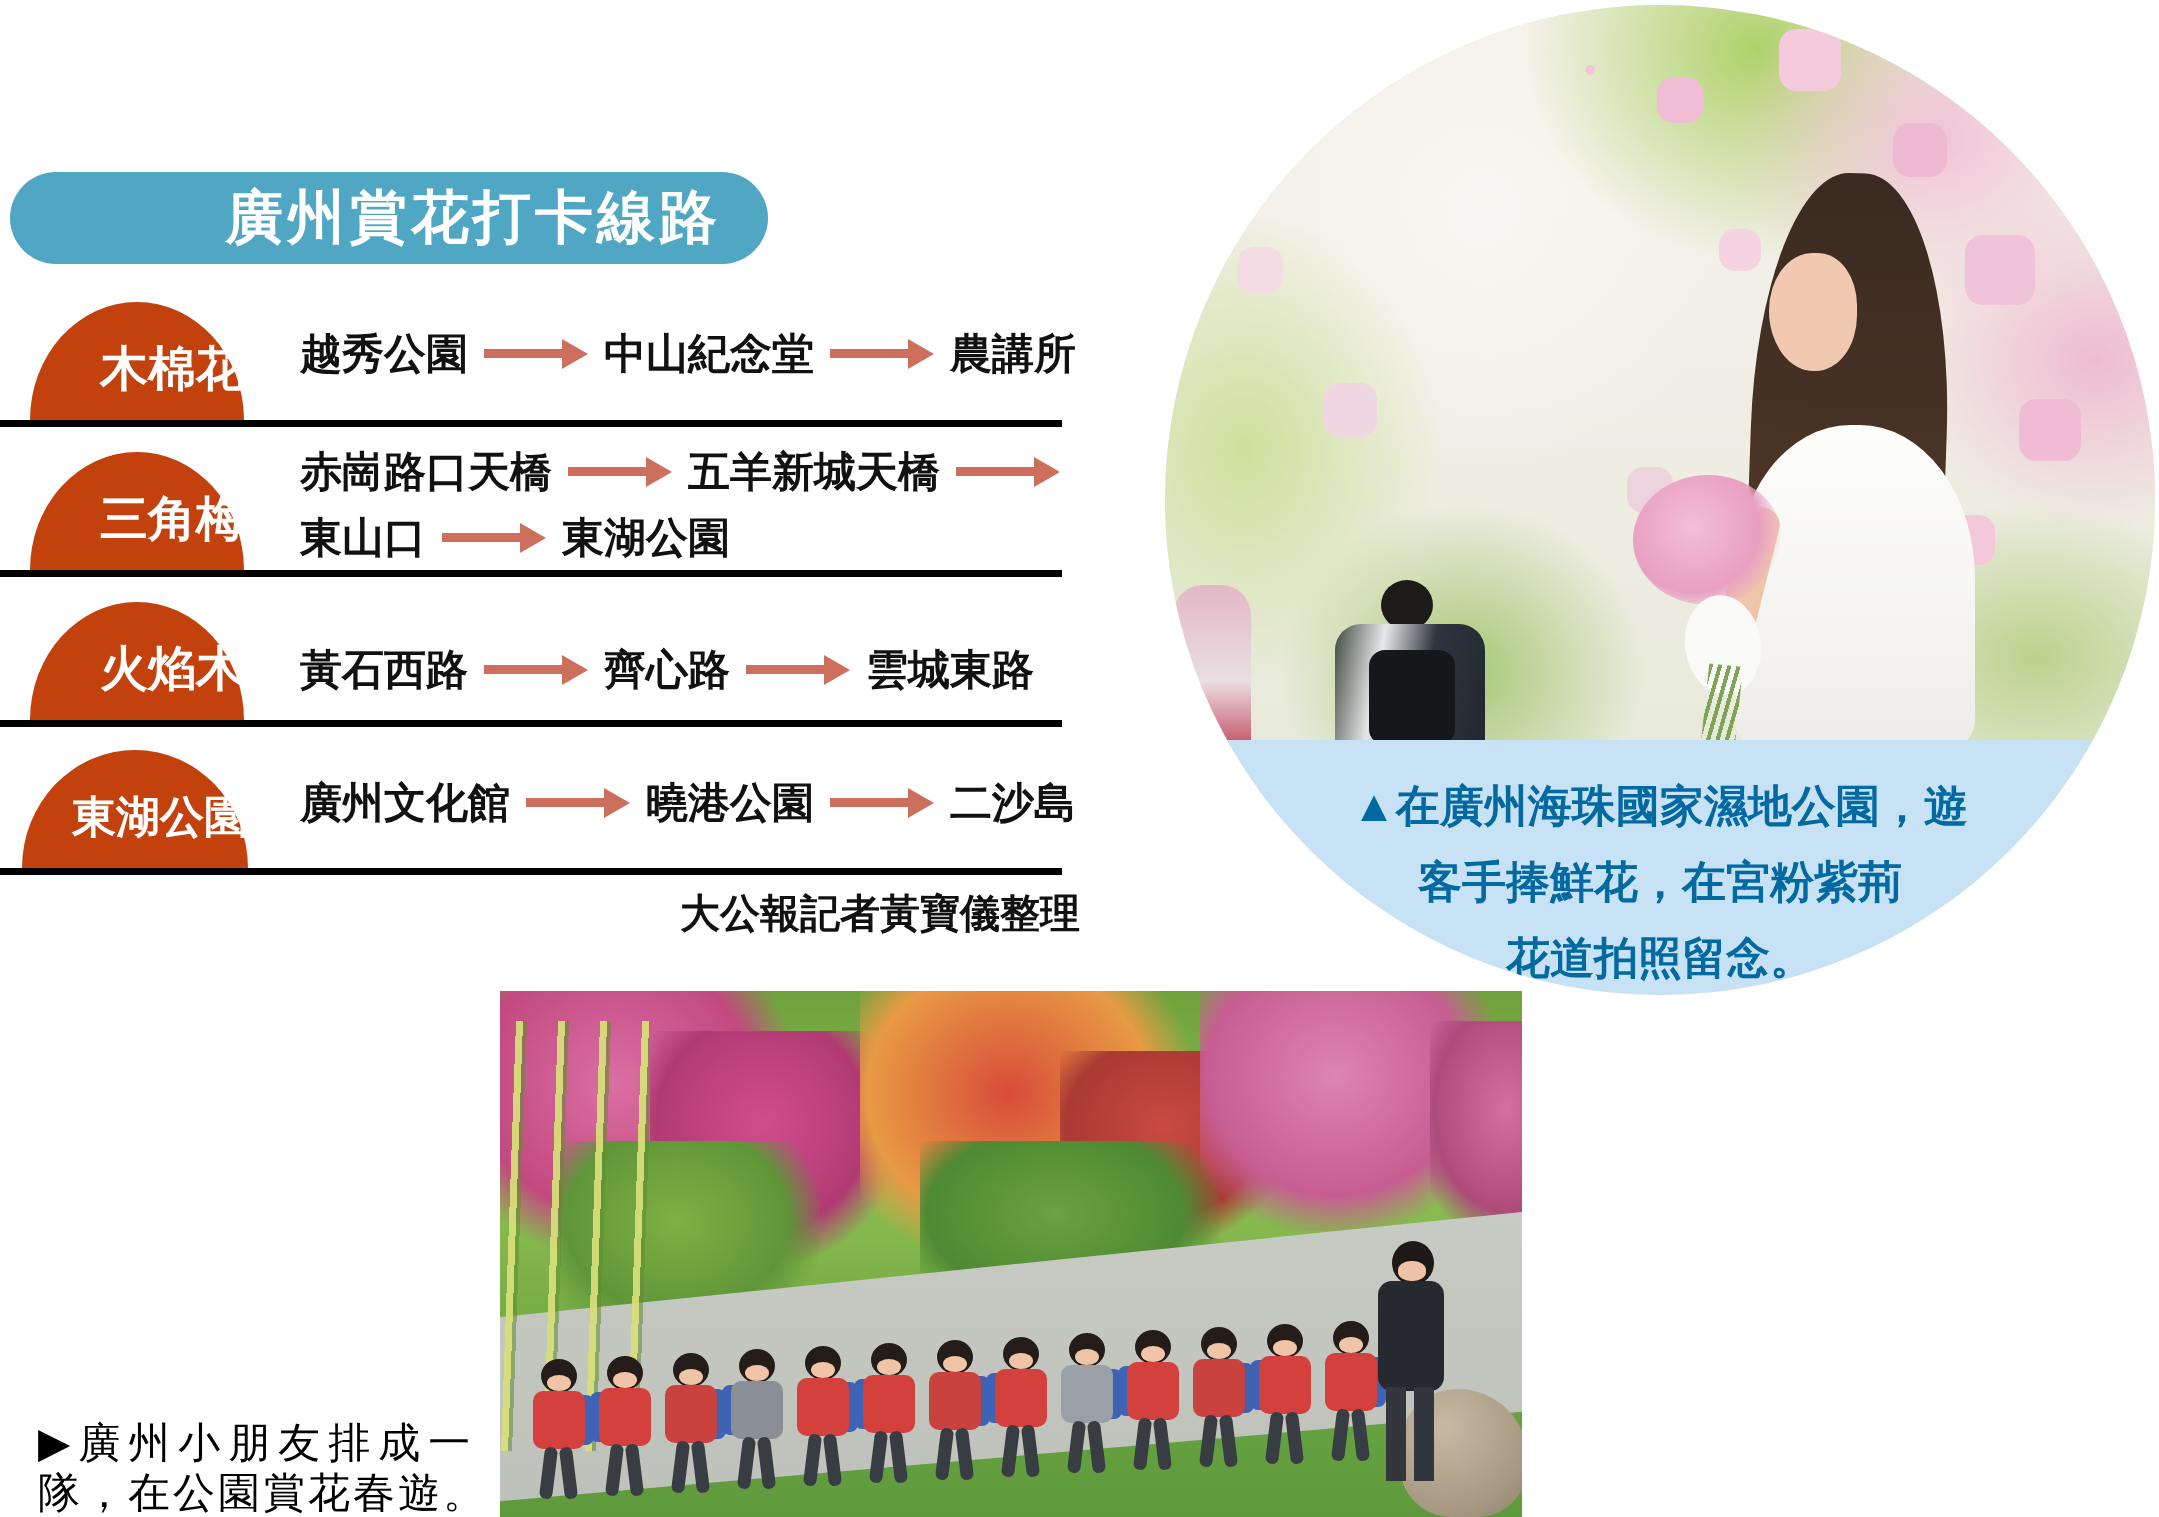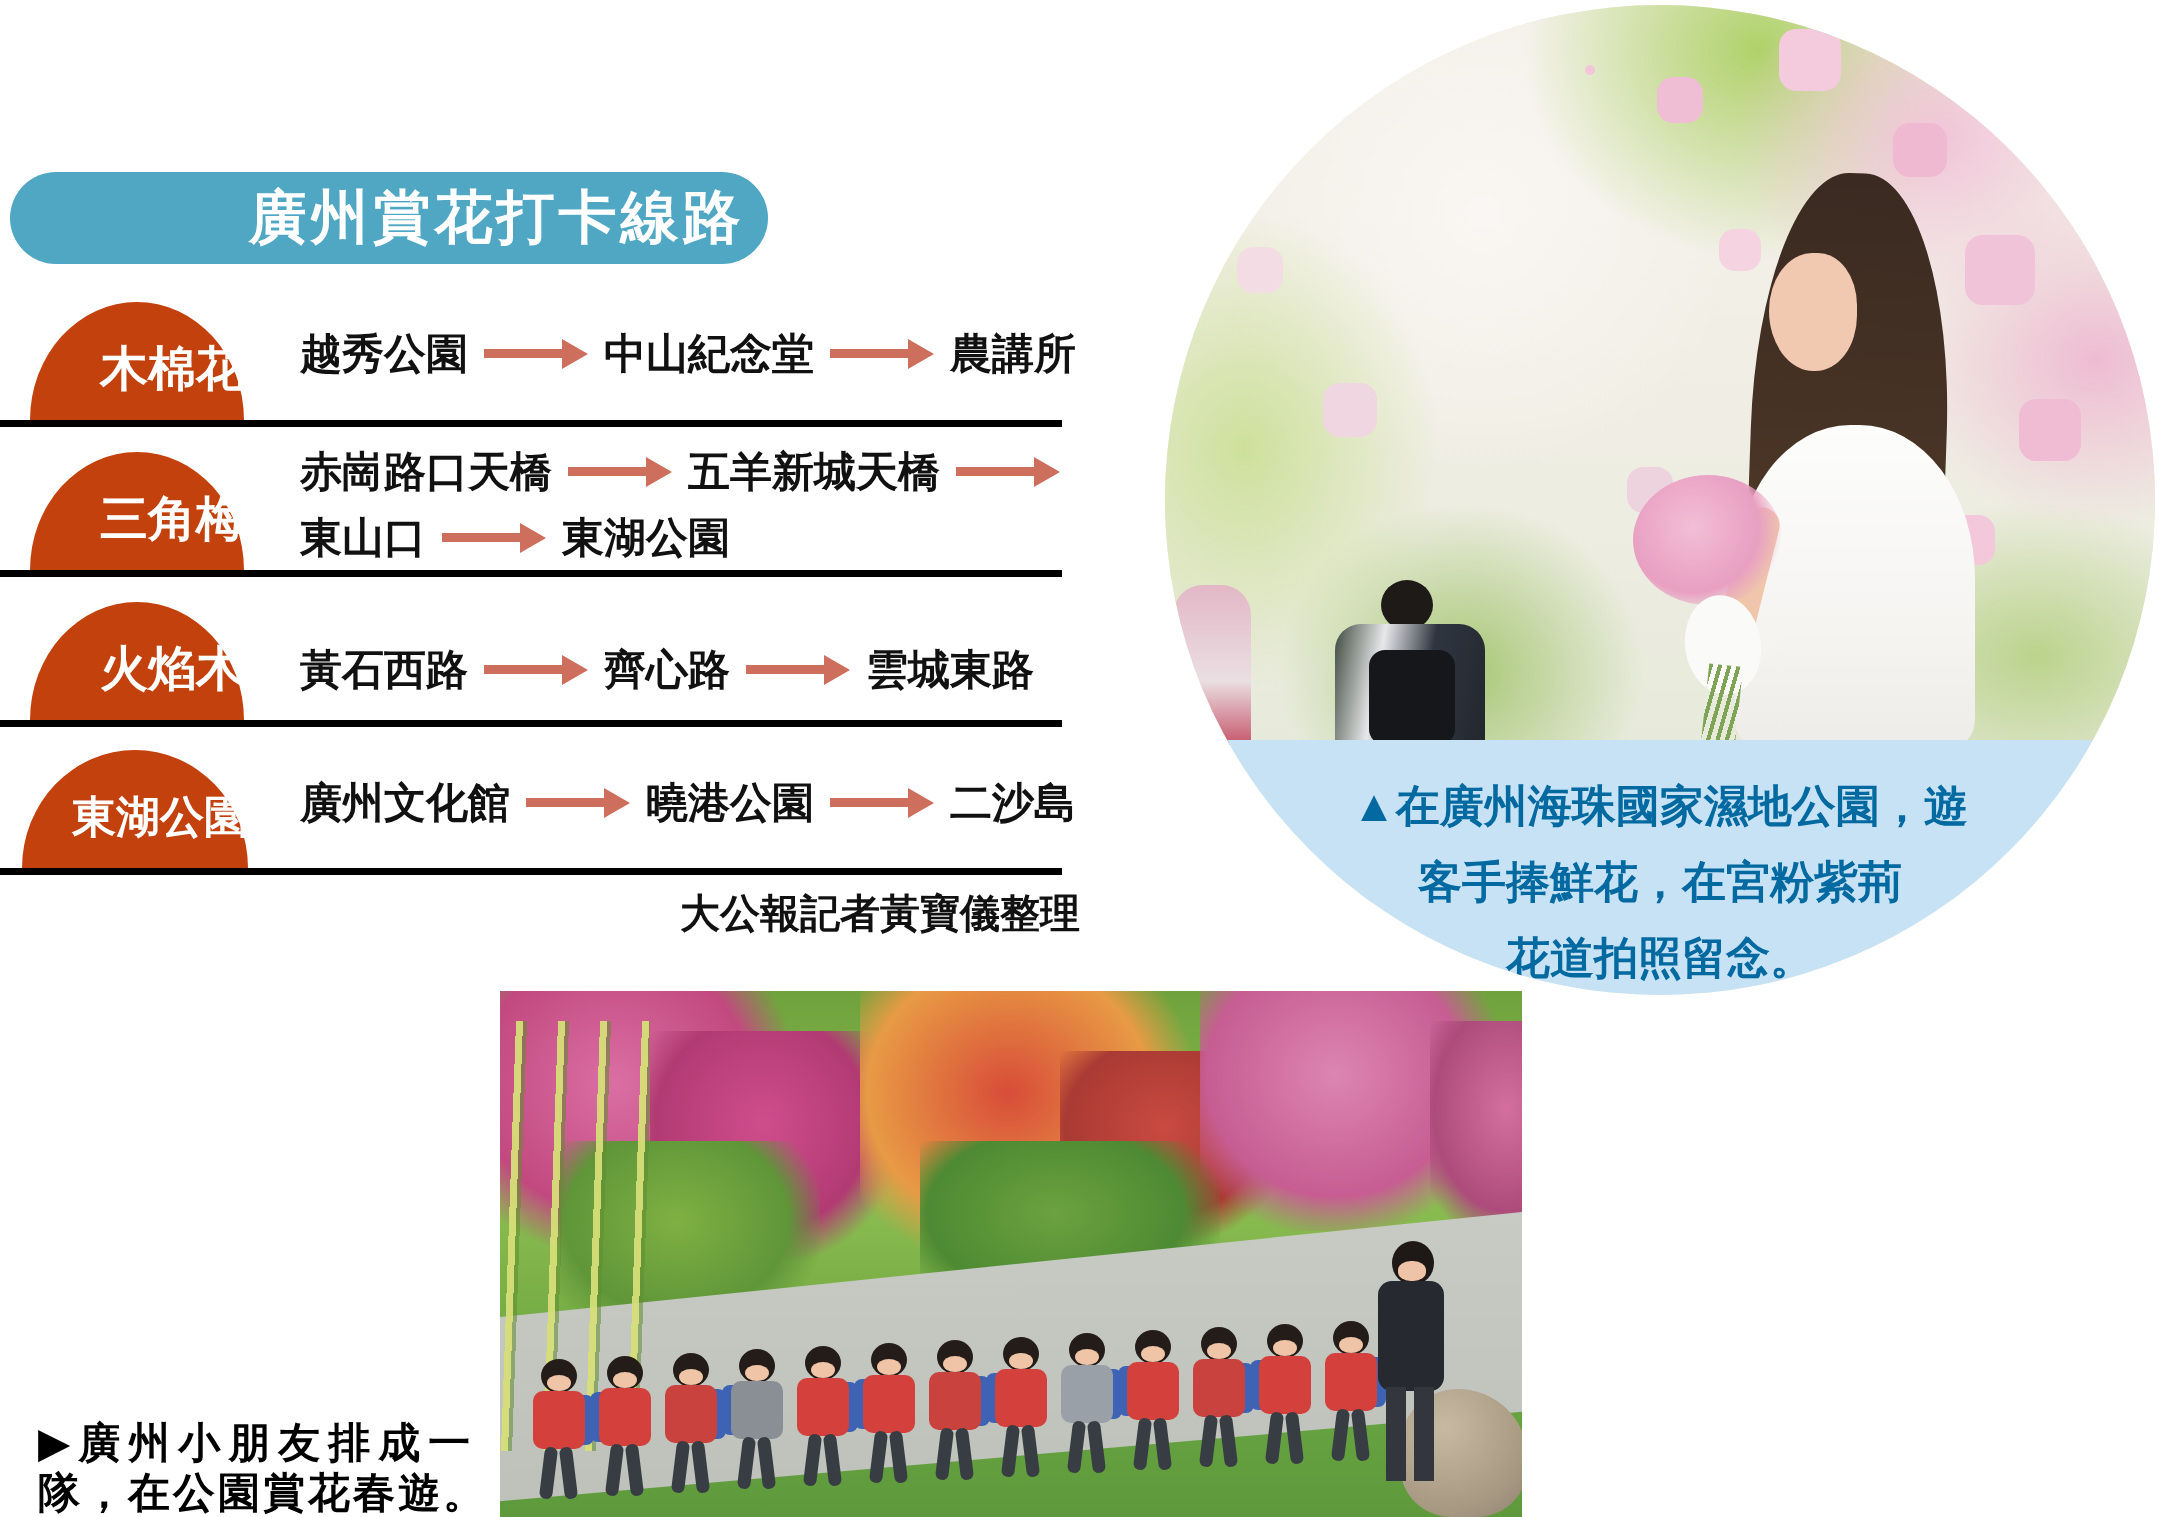--- a/index.html
+++ b/index.html
@@ -4,21 +4,21 @@
 <style>
   html,body{margin:0;padding:0;background:#ffffff;}
   .page{
     position:relative;width:2159px;height:1517px;background:#fff;overflow:hidden;
     font-family:"Liberation Sans","DejaVu Sans",sans-serif;color:#111;
   }
   
   .banner{
     position:absolute;left:10px;top:172px;width:758px;height:92px;
     background:#4FA7C3;border-radius:46px;
-    display:flex;align-items:center;justify-content:center;
+    display:flex;align-items:center;
     padding-left:215px;box-sizing:border-box;
   }
   .banner-text{
     color:#fff;font-size:58px;font-weight:800;letter-spacing:4px;white-space:nowrap;
   }
   
   .routes{position:absolute;left:0;top:0;width:1062px;}
   .route-row{
     position:absolute;left:0;width:1062px;border-bottom:7px solid #000;
   }
@@ -119,21 +119,21 @@
   .kid .k-leg1,.kid .k-leg2{position:absolute;top:88px;width:13px;height:52px;border-radius:6px;background:#383D44;}
   .kid .k-leg1{left:14px;transform:rotate(7deg);}
   .kid .k-leg2{left:34px;transform:rotate(-7deg);}
   .teacher{position:absolute;left:872px;top:250px;width:80px;height:240px;}
   .teacher .t-head{position:absolute;left:20px;top:0;width:42px;height:44px;border-radius:50%;background:#1E1916;}
   .teacher .t-face{position:absolute;left:26px;top:20px;width:28px;height:20px;border-radius:45%;background:#EFC3A8;}
   .teacher .t-body{position:absolute;left:6px;top:40px;width:66px;height:110px;border-radius:14px;background:#26292F;}
   .teacher .t-legs{position:absolute;left:14px;top:146px;width:48px;height:94px;background:linear-gradient(90deg,#33373D 0 20px,rgba(0,0,0,0) 20px 28px,#33373D 28px 48px);}
   
   .bottom-caption{position:absolute;left:38px;top:1418px;width:480px;}
-  .bottom-caption .cap-line{font-size:42px;font-weight:700;color:#000;line-height:50px;white-space:nowrap;}
+  .bottom-caption .cap-line{font-size:42px;font-weight:400;color:#000;line-height:50px;white-space:nowrap;}
   .bottom-caption .cap-line:nth-child(1){letter-spacing:8px;}
   .bottom-caption .cap-line:nth-child(2){letter-spacing:3px;}
 </style>
 </head>
 <body>
 
 <div class="page">
 
   <div class="banner">
     <span class="banner-text">廣州賞花打卡線路</span>

